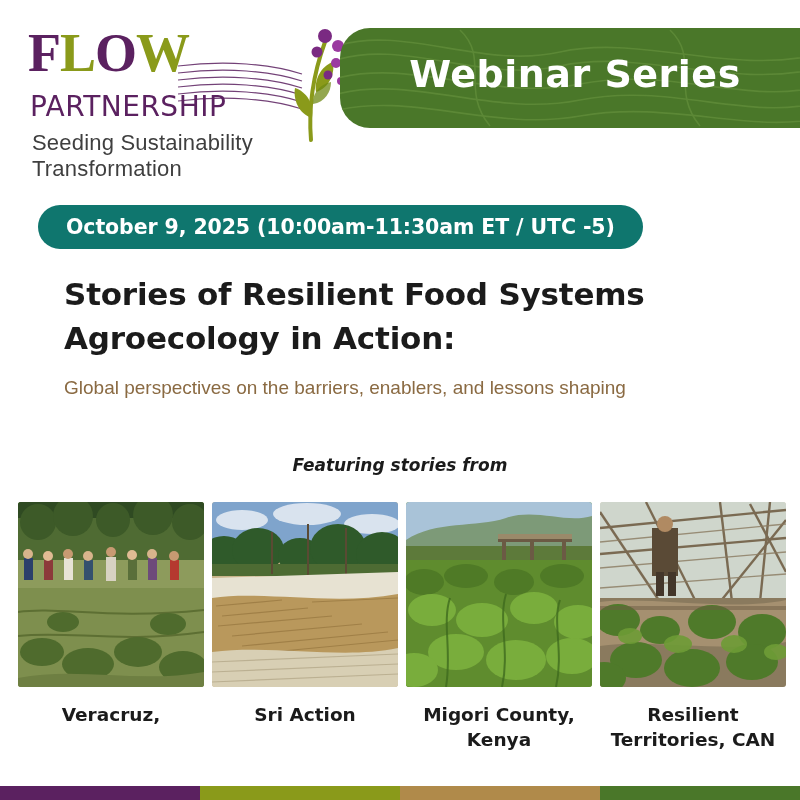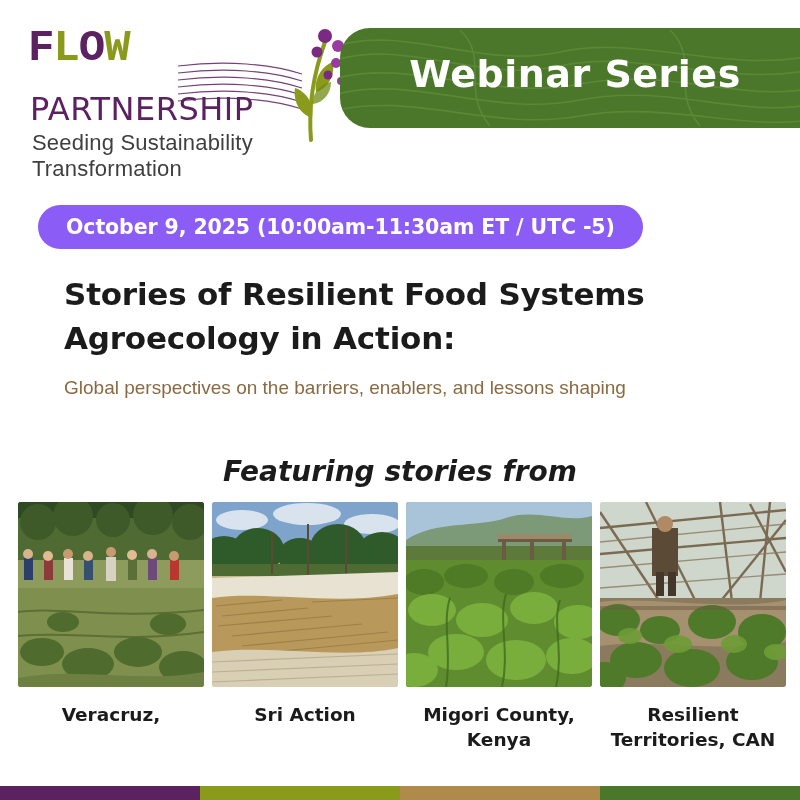--- a/index.html
+++ b/index.html
@@ -22,38 +22,38 @@
   }
 
   .logo {
     position: absolute;
     left: 26px;
     top: 18px;
     width: 320px;
     height: 135px;
   }
   .logo-flow {
-    font-family: Liberation Mono, monospace;
-    font-weight: bold;
-    font-size: 44px;
+    font-family: Liberation Serif, serif;
+    font-weight: bold;
+    font-size: 54px;
     letter-spacing: -1px;
     line-height: 1;
     position: absolute;
     top: 8px;
     left: 2px;
   }
   .logo-flow .c1 { color: #5b2160; }
   .logo-flow .c2 { color: #8a9a1a; }
   .logo-flow .c3 { color: #5b2160; }
   .logo-flow .c4 { color: #8a9a1a; }
 
   .logo-partnership {
     font-family: "DejaVu Sans", sans-serif;
     font-weight: normal;
-    font-size: 32px;
+    font-size: 28px;
     color: #5b2160;
     letter-spacing: 0.5px;
     position: absolute;
     top: 72px;
     left: 4px;
   }
   .logo-tagline {
     font-family: "Liberation Sans", sans-serif;
     font-size: 22px;
     color: #3f3f3f;
@@ -100,21 +100,21 @@
     font-size: 38px;
     letter-spacing: 0.5px;
   }
 
   
   .date-pill {
     position: absolute;
     left: 38px;
     top: 205px;
     height: 44px;
-    background: #8b5cf6;
+    background: #0f766e;
     border-radius: 22px;
     display: flex;
     align-items: center;
     padding: 0 28px;
   }
   .date-pill span {
     color: #ffffff;
     font-family: "DejaVu Sans", sans-serif;
     font-weight: bold;
     font-size: 20.5px;
@@ -147,21 +147,21 @@
   
   .featuring {
     position: absolute;
     left: 0;
     right: 0;
     top: 455px;
     text-align: center;
     font-family: "DejaVu Sans", sans-serif;
     font-style: italic;
     font-weight: bold;
-    font-size: 28px;
+    font-size: 17px;
     color: #1b1b1b;
   }
 
   
   .photos {
     position: absolute;
     left: 18px;
     top: 502px;
     width: 764px;
     display: flex;

